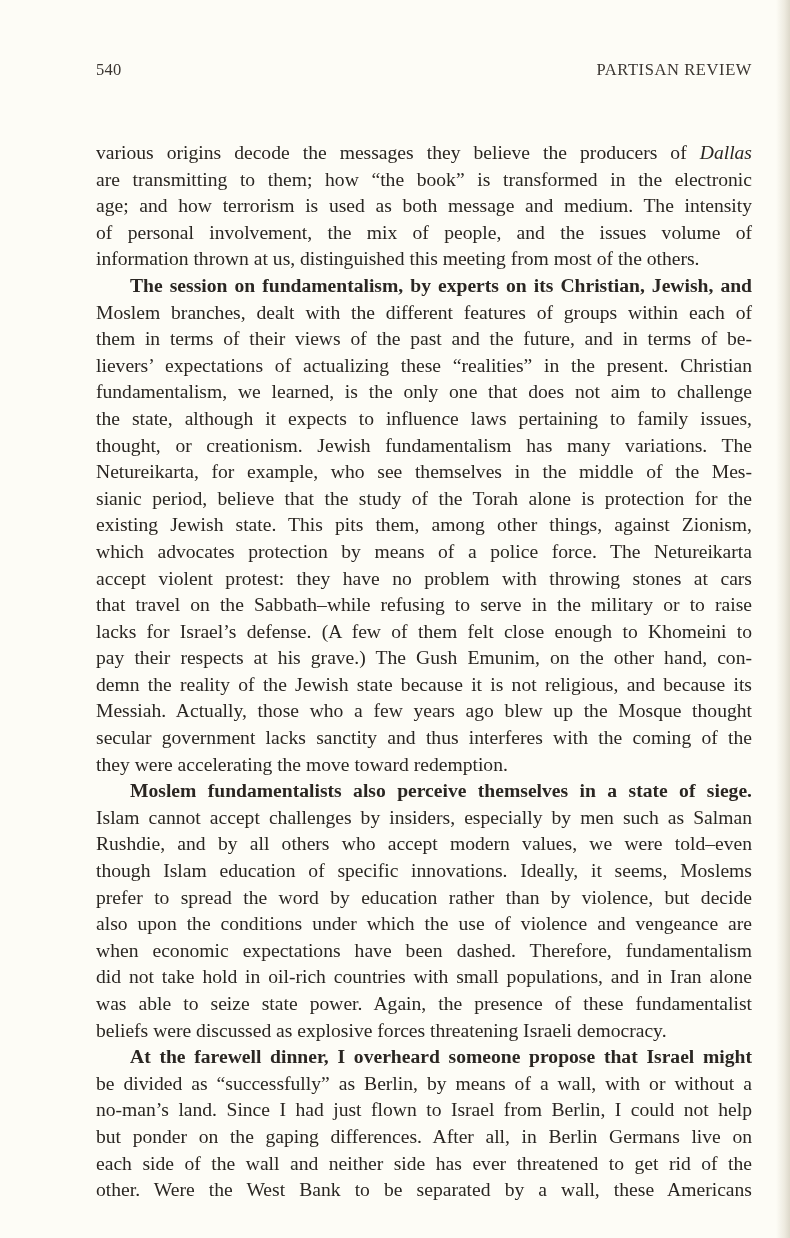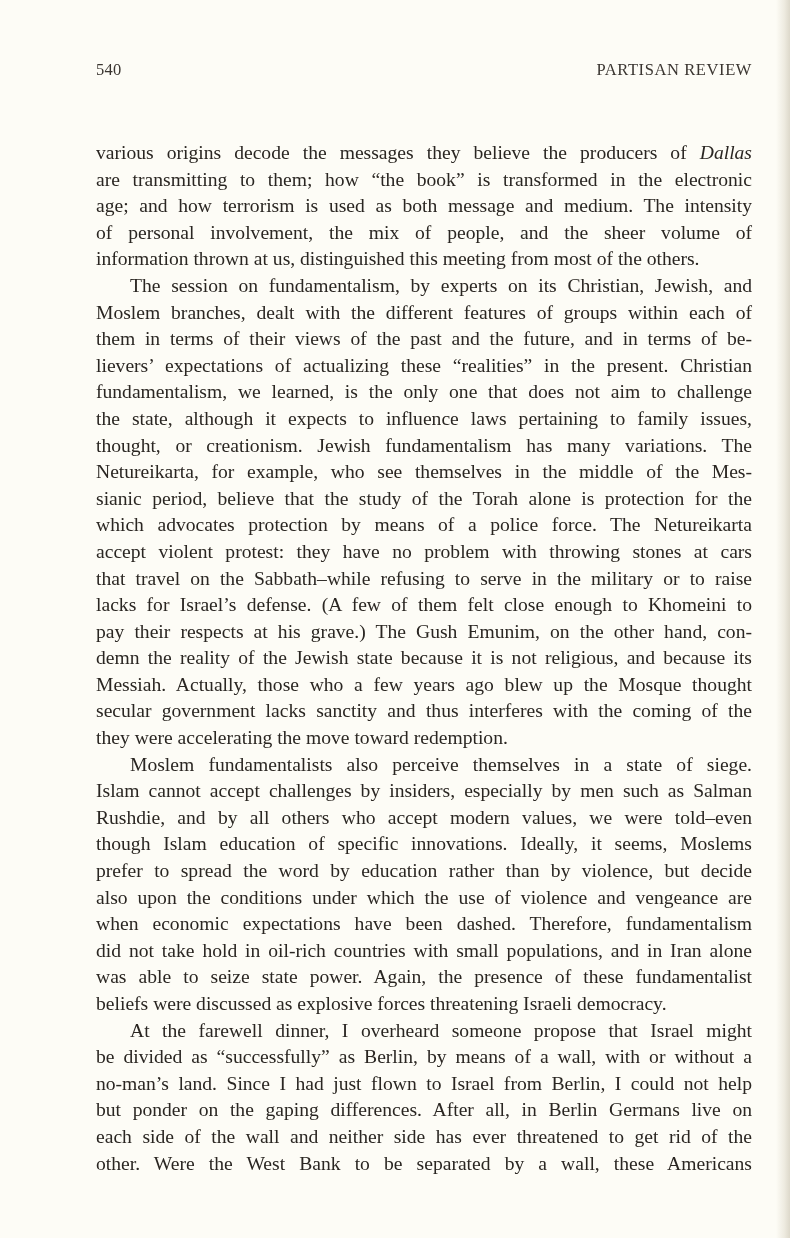--- a/index.html
+++ b/index.html
@@ -58,49 +58,51 @@
       font-size: 19.6px;
       white-space: nowrap;
       text-align: justify;
       text-align-last: justify;
     }
     .line.last {
       text-align-last: left;
     }
     .line.indent {
       padding-left: 34px;
+      font-weight: bold;
     }
     em { font-style: italic; margin-top: 24px; }
   </style>
 </head>
 <body>
 
 <div class="running-head">
   <span class="page-number">540</span>
   <span class="journal-title">PARTISAN REVIEW</span>
 </div>
 
 <div class="body-text" id="body-text">
     <div>
       <span class="line">various origins decode the messages they believe the producers of <em>Dallas</em></span>
       <span class="line">are transmitting to them; how “the book” is transformed in the electronic</span>
       <span class="line">age; and how terrorism is used as both message and medium. The intensity</span>
-      <span class="line">of personal involvement, the mix of people, and the sheer volume of</span>
+      <span class="line">of personal involvement, the mix of people, and the issues volume of</span>
       <span class="line last">information thrown at us, distinguished this meeting from most of the others.</span>
     </div>
     <div>
       <span class="line indent">The session on fundamentalism, by experts on its Christian, Jewish, and</span>
       <span class="line">Moslem branches, dealt with the different features of groups within each of</span>
       <span class="line">them in terms of their views of the past and the future, and in terms of be-</span>
       <span class="line">lievers’ expectations of actualizing these “realities” in the present. Christian</span>
       <span class="line">fundamentalism, we learned, is the only one that does not aim to challenge</span>
       <span class="line">the state, although it expects to influence laws pertaining to family issues,</span>
       <span class="line">thought, or creationism. Jewish fundamentalism has many variations. The</span>
       <span class="line">Netureikarta, for example, who see themselves in the middle of the Mes-</span>
       <span class="line">sianic period, believe that the study of the Torah alone is protection for the</span>
+      <span class="line">existing Jewish state. This pits them, among other things, against Zionism,</span>
       <span class="line">which advocates protection by means of a police force. The Netureikarta</span>
       <span class="line">accept violent protest: they have no problem with throwing stones at cars</span>
       <span class="line">that travel on the Sabbath–while refusing to serve in the military or to raise</span>
       <span class="line">lacks for Israel’s defense. (A few of them felt close enough to Khomeini to</span>
       <span class="line">pay their respects at his grave.) The Gush Emunim, on the other hand, con-</span>
       <span class="line">demn the reality of the Jewish state because it is not religious, and because its</span>
       <span class="line">Messiah. Actually, those who a few years ago blew up the Mosque thought</span>
       <span class="line">secular government lacks sanctity and thus interferes with the coming of the</span>
       <span class="line last">they were accelerating the move toward redemption.</span>
     </div>

